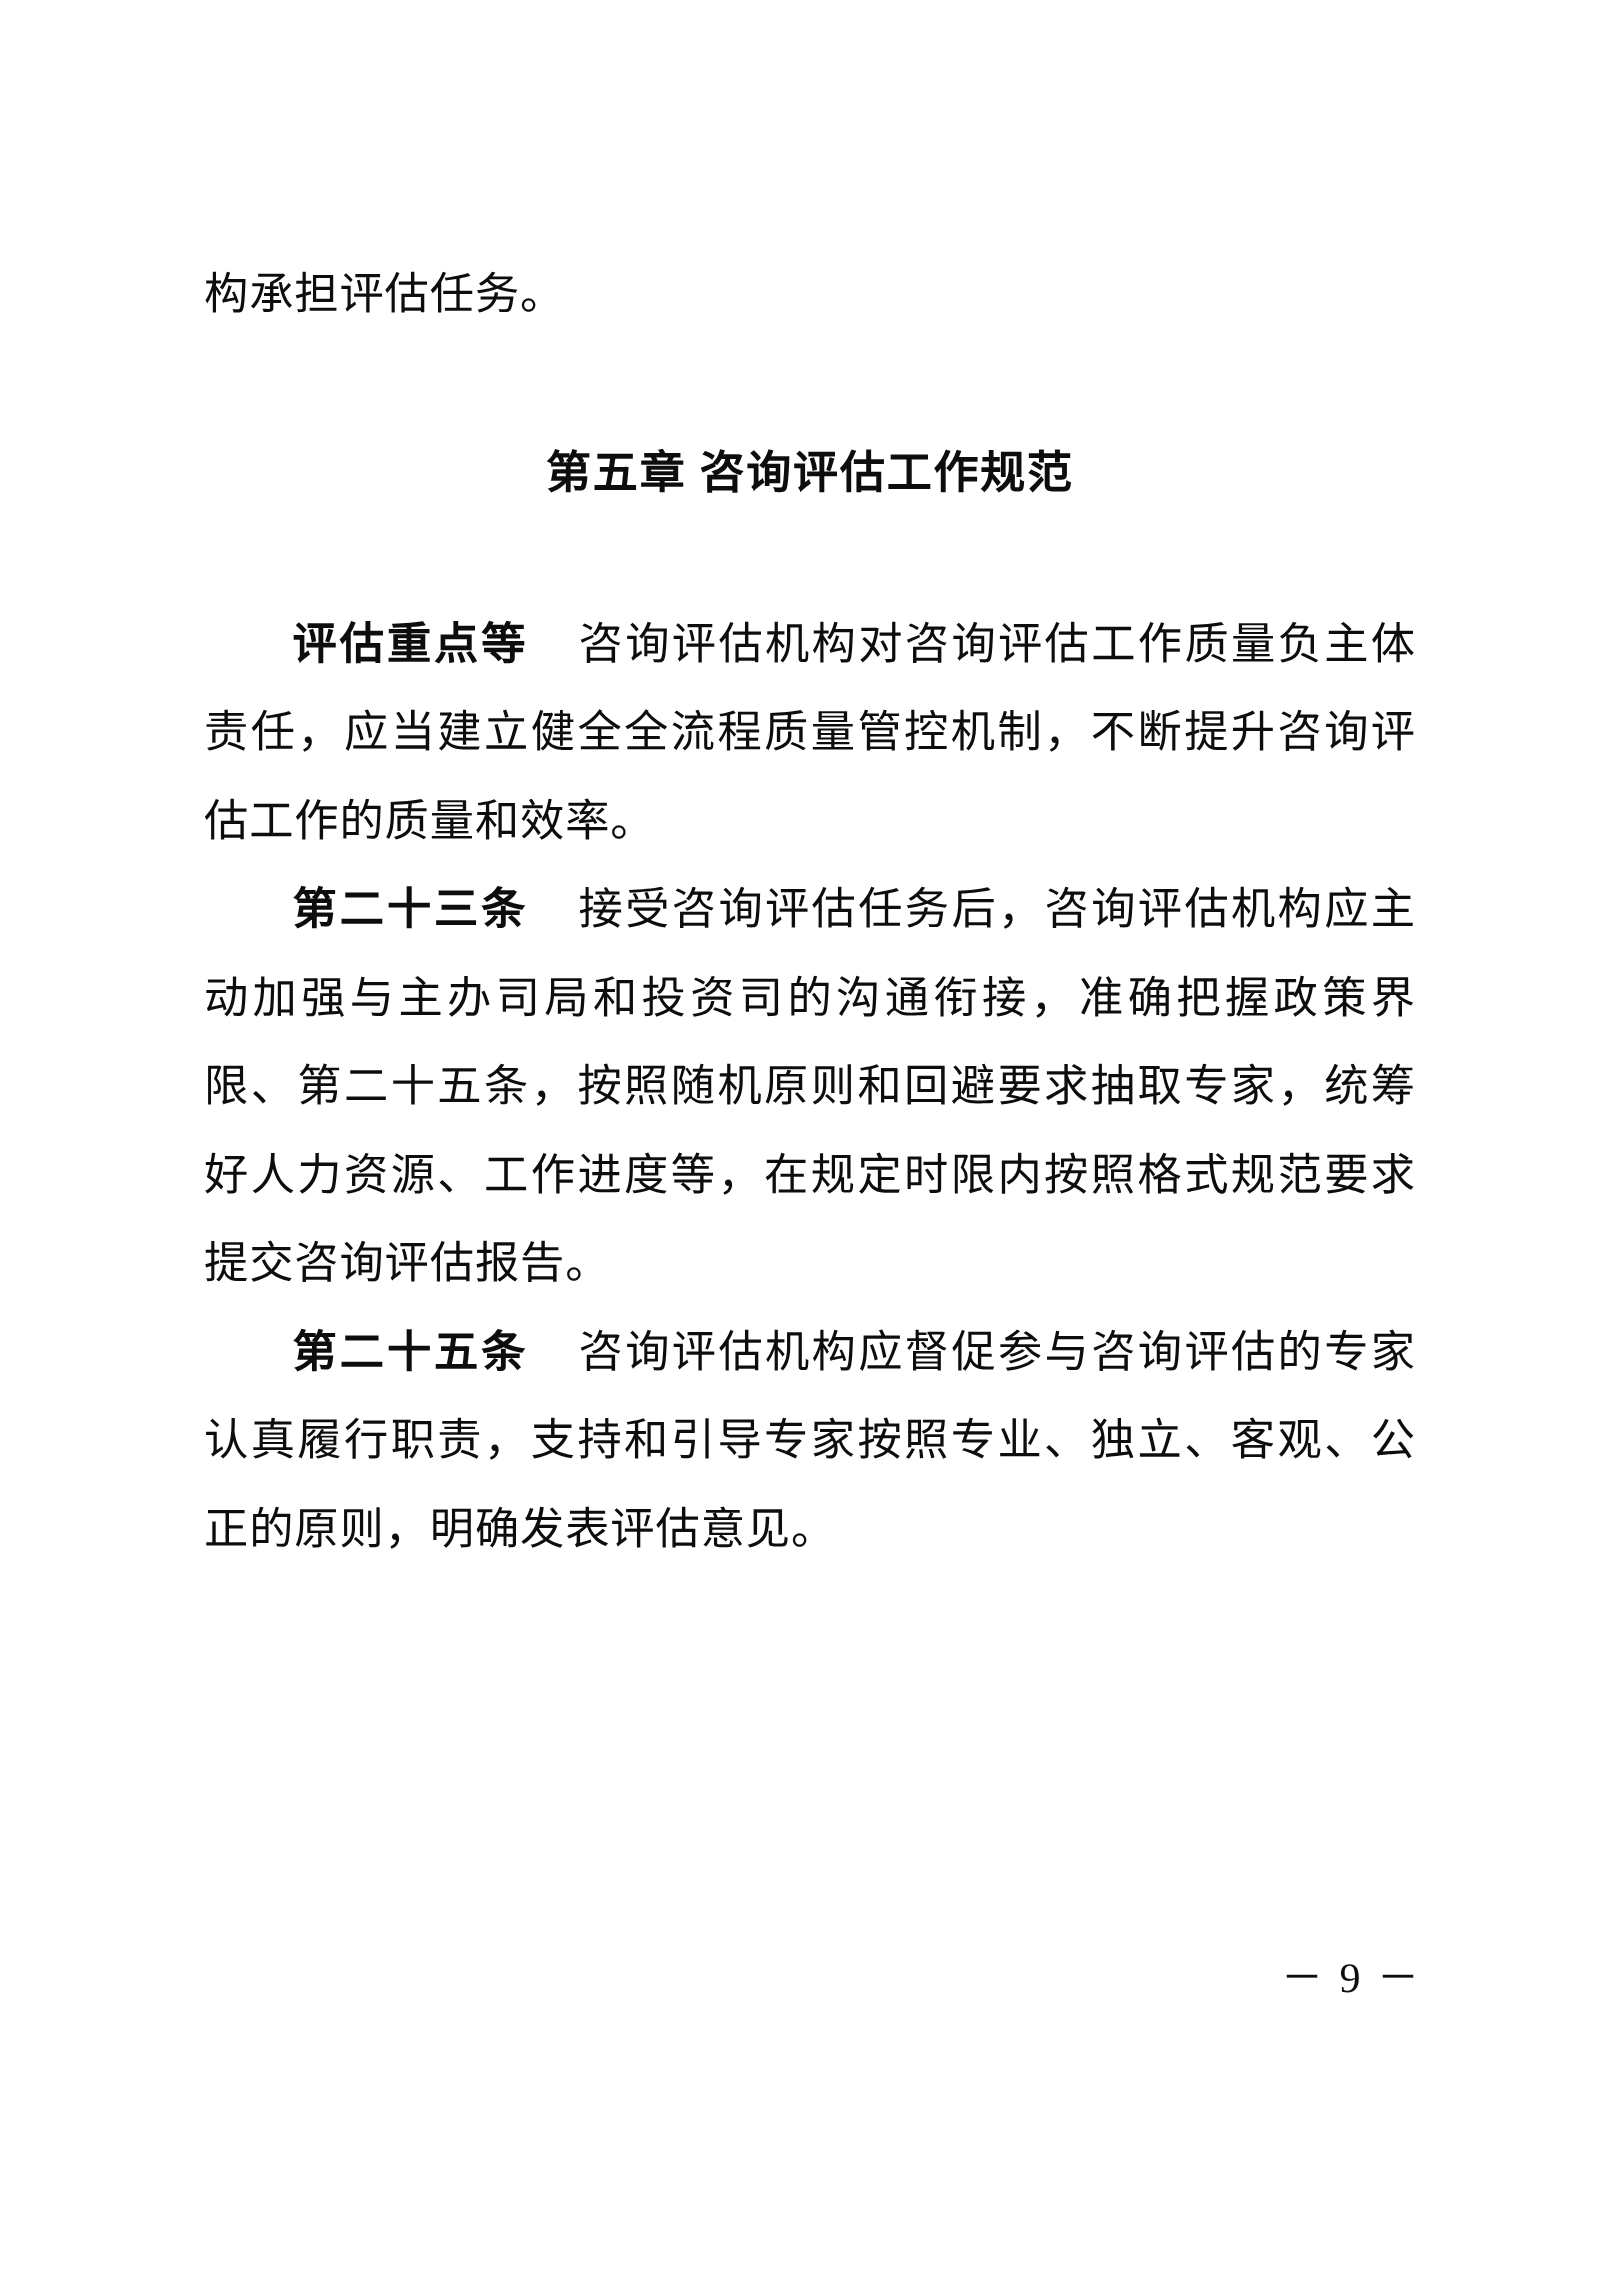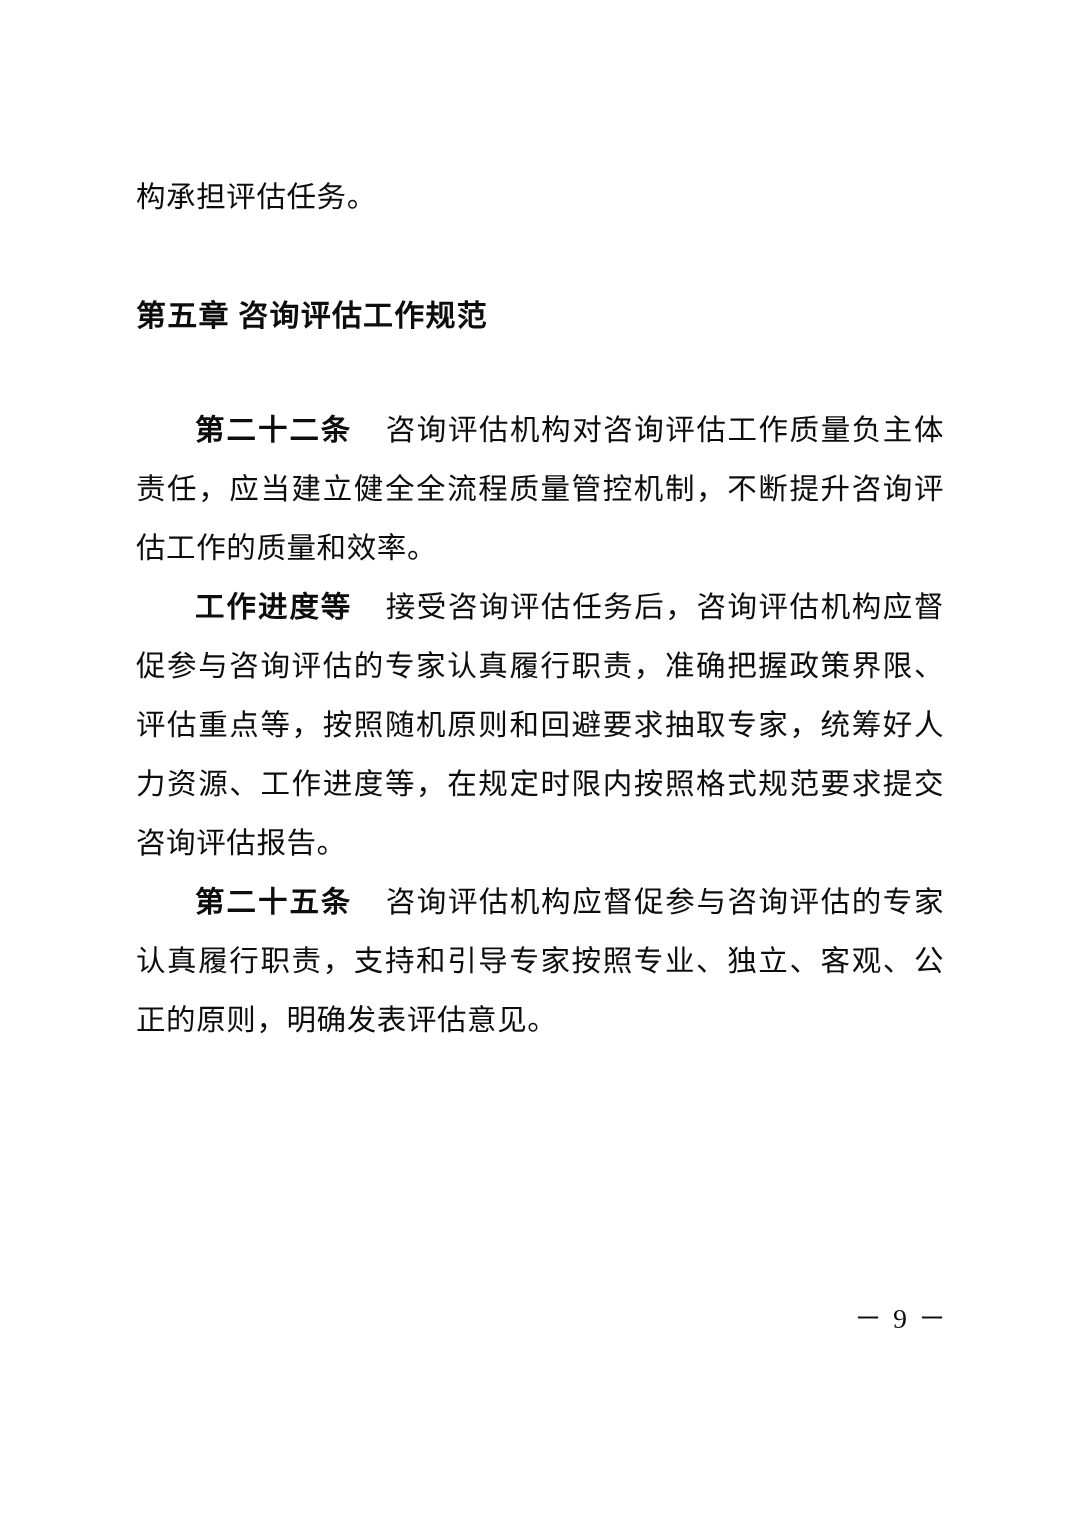--- a/index.html
+++ b/index.html
@@ -32,20 +32,21 @@
   }
   .para {
     margin: 0;
     text-indent: 2em;
   }
   .para.no-indent {
     text-indent: 0;
   }
   .chapter-heading {
     margin: 0;
+    text-align: center;
     font-weight: bold;
     font-size: 30px;
     line-height: 59px;
     letter-spacing: 1.2px;
   }
   .spacer-lg { height: 59px; }
   .spacer-md { height: 56px; }
   .article-label {
     font-weight: bold;
     letter-spacing: 1px;
@@ -72,26 +73,26 @@
 
     <p class="para no-indent">构承担评估任务。</p>
 
     <div class="spacer-lg"></div>
 
     <h2 class="chapter-heading">第五章 咨询评估工作规范</h2>
 
     <div class="spacer-md"></div>
 
     <p class="para">
-      <span class="article-label">第二十二条</span><span class="article-gap"></span><span>咨询评估机构对咨询评估工作质量负主体责任，应当建立健全全流程质量管控机制，不断提升咨询评估工作的质量和效率。</span>
+      <span class="article-label">评估重点等</span><span class="article-gap"></span><span>咨询评估机构对咨询评估工作质量负主体责任，应当建立健全全流程质量管控机制，不断提升咨询评估工作的质量和效率。</span>
     </p>
 
 
     <p class="para">
-      <span class="article-label">工作进度等</span><span class="article-gap"></span><span>接受咨询评估任务后，咨询评估机构应督促参与咨询评估的专家认真履行职责，准确把握政策界限、评估重点等，按照随机原则和回避要求抽取专家，统筹好人力资源、工作进度等，在规定时限内按照格式规范要求提交咨询评估报告。</span>
+      <span class="article-label">第二十三条</span><span class="article-gap"></span><span>接受咨询评估任务后，咨询评估机构应主动加强与主办司局和投资司的沟通衔接，准确把握政策界限、第二十五条，按照随机原则和回避要求抽取专家，统筹好人力资源、工作进度等，在规定时限内按照格式规范要求提交咨询评估报告。</span>
     </p>
 
 
     <p class="para">
       <span class="article-label">第二十五条</span><span class="article-gap"></span><span>咨询评估机构应督促参与咨询评估的专家认真履行职责，支持和引导专家按照专业、独立、客观、公正的原则，明确发表评估意见。</span>
     </p>
 
 
   </div>
 

